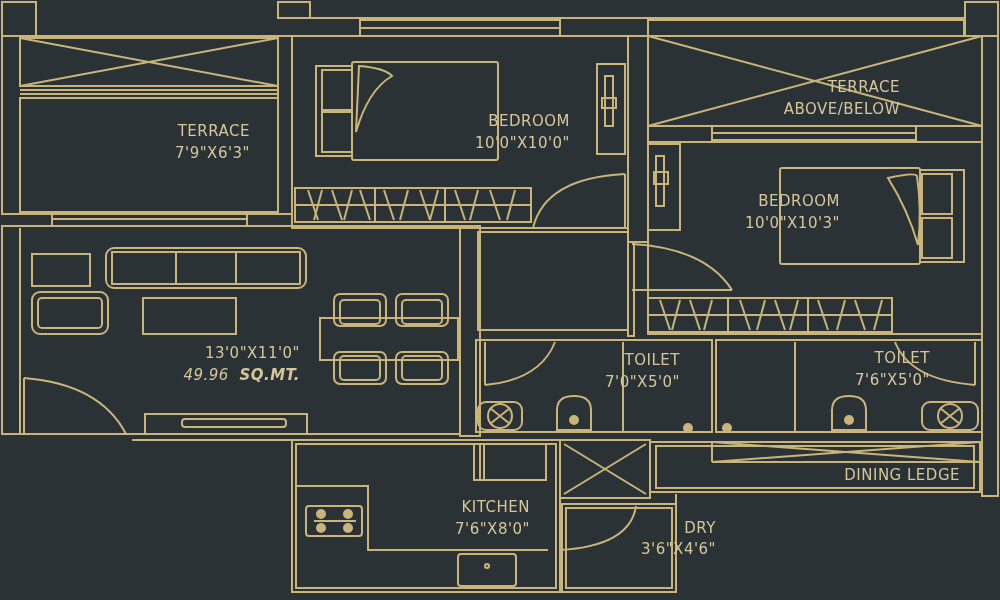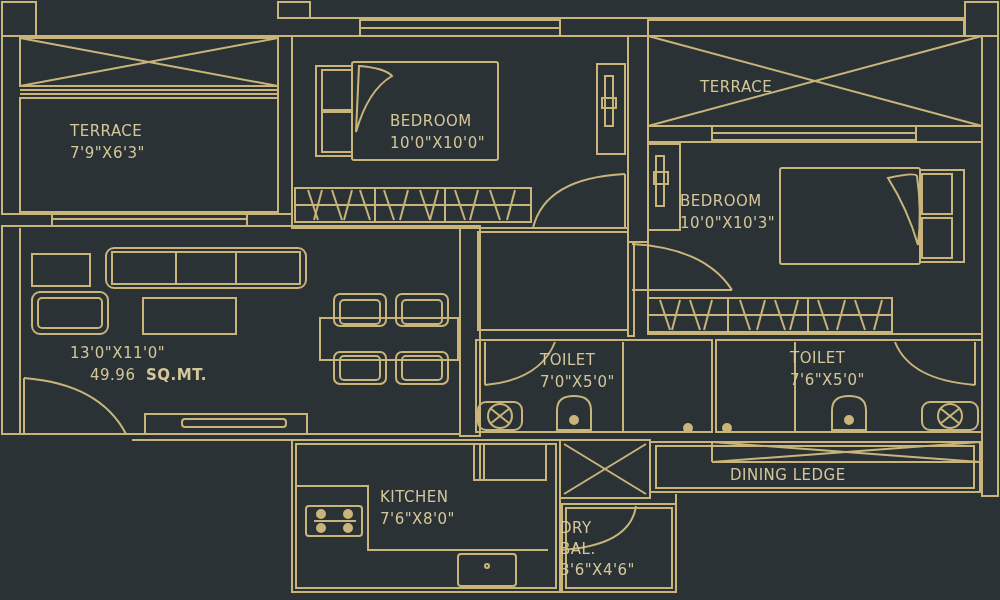--- a/index.html
+++ b/index.html
@@ -1,18 +1,18 @@
 <!DOCTYPE html>
 <html><head>
 <meta charset="utf-8">
 <style>
   html, body { margin:0; padding:0; }
   body { width:1000px; height:600px; background:#2a3236; overflow:hidden; position:relative; font-family:"DejaVu Sans", sans-serif; }
   #plan { position:absolute; left:0; top:0; width:1000px; height:600px; }
-  .lbl { position:absolute; color:#d6c79a; font-size:15px; letter-spacing:0.5px; text-align:left; white-space:nowrap; line-height:22px; }
+  .lbl { position:absolute; color:#d6c79a; font-size:15px; letter-spacing:0.5px; text-align:right; white-space:nowrap; line-height:22px; }
   .lbl span { display:block; }
   .lbl .bold { font-weight:bold; display:inline; }
   .lbl .num { display:inline; }
 </style>
 </head>
 <body>
 
 <svg id="plan" viewBox="0 0 1000 600" xmlns="http://www.w3.org/2000/svg">
   <g fill="none" stroke="#c9b57a" stroke-width="2">
 
@@ -209,50 +209,50 @@
   <span>7'9"X6'3"</span>
 </div>
 
 <div class="lbl" style="left:390px; top:110px; width:180px;">
   <span>BEDROOM</span>
   <span>10'0"X10'0"</span>
 </div>
 
 <div class="lbl" style="left:700px; top:76px; width:200px;">
   <span>TERRACE</span>
+  <span>ABOVE/BELOW</span>
 </div>
 
 <div class="lbl" style="left:680px; top:190px; width:160px;">
   <span>BEDROOM</span>
   <span>10'0"X10'3"</span>
 </div>
 
 <div class="lbl" style="left:70px; top:342px; width:230px;">
   <span>13'0"X11'0"</span>
-  <span style="padding-left:20px;">
+  <span style="padding-left:20px;font-style:italic;">
     <span class="num">49.96</span>&nbsp;&nbsp;<span class="bold">SQ.MT.</span>
   </span>
 </div>
 
 <div class="lbl" style="left:540px; top:349px; width:140px;">
   <span>TOILET</span>
   <span>7'0"X5'0"</span>
 </div>
 
 <div class="lbl" style="left:790px; top:347px; width:140px;">
   <span>TOILET</span>
   <span>7'6"X5'0"</span>
 </div>
 
 <div class="lbl" style="left:730px; top:464px; width:230px;">
   <span>DINING LEDGE</span>
 </div>
 
-<div class="lbl" style="left:380px; top:486px; width:150px;">
+<div class="lbl" style="left:380px; top:496px; width:150px;">
   <span>KITCHEN</span>
   <span>7'6"X8'0"</span>
 </div>
 
-<div class="lbl" style="left:560px; top:518px; width:120px; line-height:21px;">
+<div class="lbl" style="left:560px; top:518px; width:120px; line-height:21px;padding-left:36px;">
   <span>DRY</span>
-  <span>BAL.</span>
   <span>3'6"X4'6"</span>
 </div>
 
 </body></html>

